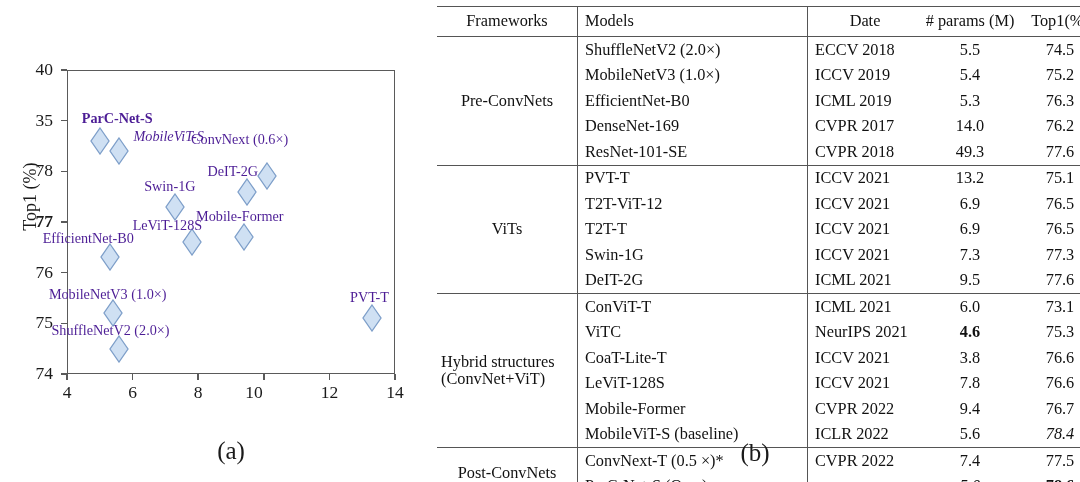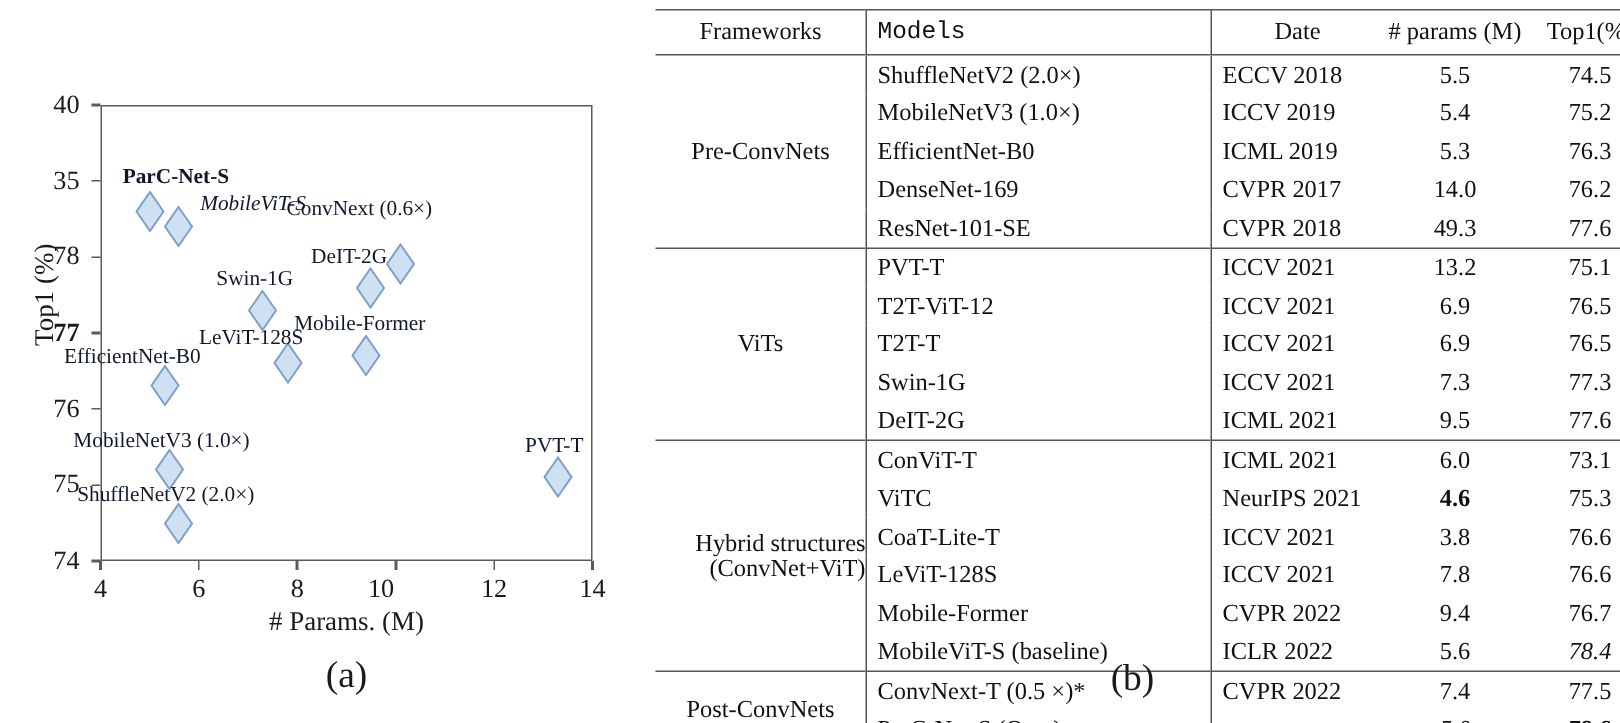--- a/index.html
+++ b/index.html
@@ -80,21 +80,21 @@
     position:absolute;
     width:0;height:0;
   }
   .marker svg{position:absolute;left:-10px;top:-14px;}
 
   .pt-label{
     position:absolute;
     font-size:14.2px;
     white-space:nowrap;
     line-height:1;
-    color:#0f172a;
+    color:#4c1d95;
   }
   .pt-label.bold{font-weight:bold;}
   .pt-label.italic{font-style:italic;}
 
   
   #panel-b{position:absolute;left:430px;top:0;width:650px;height:482px;}
 
   table{
     position:absolute;
     left:7px;top:6px;
@@ -111,21 +111,21 @@
     vertical-align:middle;
     line-height:1;
   }
   .c-fw{width:140px;text-align:center;}
   .c-md{width:222px;text-align:left;padding-left:7px;}
   .c-dt{width:114px;text-align:left;padding-left:7px;}
   .c-pm{width:96px;text-align:center;}
   .c-tp{width:84px;text-align:center;}
 
   thead th{height:29px;}
-  thead .c-md{text-align:left;padding-left:7px;font-family:Liberation Mono, monospace;}
+  thead .c-md{text-align:left;padding-left:7px;}
   thead .c-dt{text-align:center;padding-left:0;}
 
   .rule-top   {border-top:1.7px solid #555;}
   .rule-thin  {border-bottom:1.1px solid #555;}
 
   .vsep-r{border-right:1.2px solid #555;}
   .b{font-weight:bold;}
   .i{font-style:italic;}
 
   #caption-b{
@@ -241,21 +241,20 @@
         <div class="pt-label" style="left: 144.24px; top: 178.8px;">Swin-1G</div>
         <div class="pt-label" style="left: 196.12px; top: 209.2px;">Mobile-Former</div>
         <div class="pt-label" style="left: 132.64px; top: 218.267px;">LeViT-128S</div>
         <div class="pt-label" style="left: 42.64px; top: 231.467px;">EfficientNet-B0</div>
         <div class="pt-label" style="left: 48.92px; top: 287.2px;">MobileNetV3 (1.0×)</div>
         <div class="pt-label" style="left: 51.48px; top: 322.667px;">ShuffleNetV2 (2.0×)</div>
         <div class="pt-label" style="left: 350.04px; top: 290.267px;">PVT-T</div>
       </div>
 
     <div id="ylabel">Top1 (%)</div>
-    <div id="xlabel"># Params. (M)</div>
     <div id="caption-a">(a)</div>
   </div>
 
   <div id="panel-b">
     <table>
       <thead>
         <tr class="rule-top rule-thin">
           <th class="c-fw vsep-r">Frameworks</th>
           <th class="c-md vsep-r">Models</th>
           <th class="c-dt">Date</th>
@@ -320,21 +319,21 @@
             <td class="c-pm">7.3</td>
             <td class="c-tp">77.3</td>
           </tr>
           <tr class="rule-thin">
             <td class="c-md vsep-r">DeIT-2G</td>
             <td class="c-dt">ICML 2021</td>
             <td class="c-pm">9.5</td>
             <td class="c-tp">77.6</td>
           </tr>
           <tr>
-            <td class="c-fw vsep-r" rowspan="6" style="text-align: right; padding-left: 4px;">
+            <td class="c-fw vsep-r" rowspan="6" style="text-align: left; padding-left: 4px;">
               <div>Hybrid structures</div>
               <div>(ConvNet+ViT)</div>
             </td>
             <td class="c-md vsep-r">ConViT-T</td>
             <td class="c-dt">ICML 2021</td>
             <td class="c-pm">6.0</td>
             <td class="c-tp">73.1</td>
           </tr>
           <tr>
             <td class="c-md vsep-r">ViTC</td>

